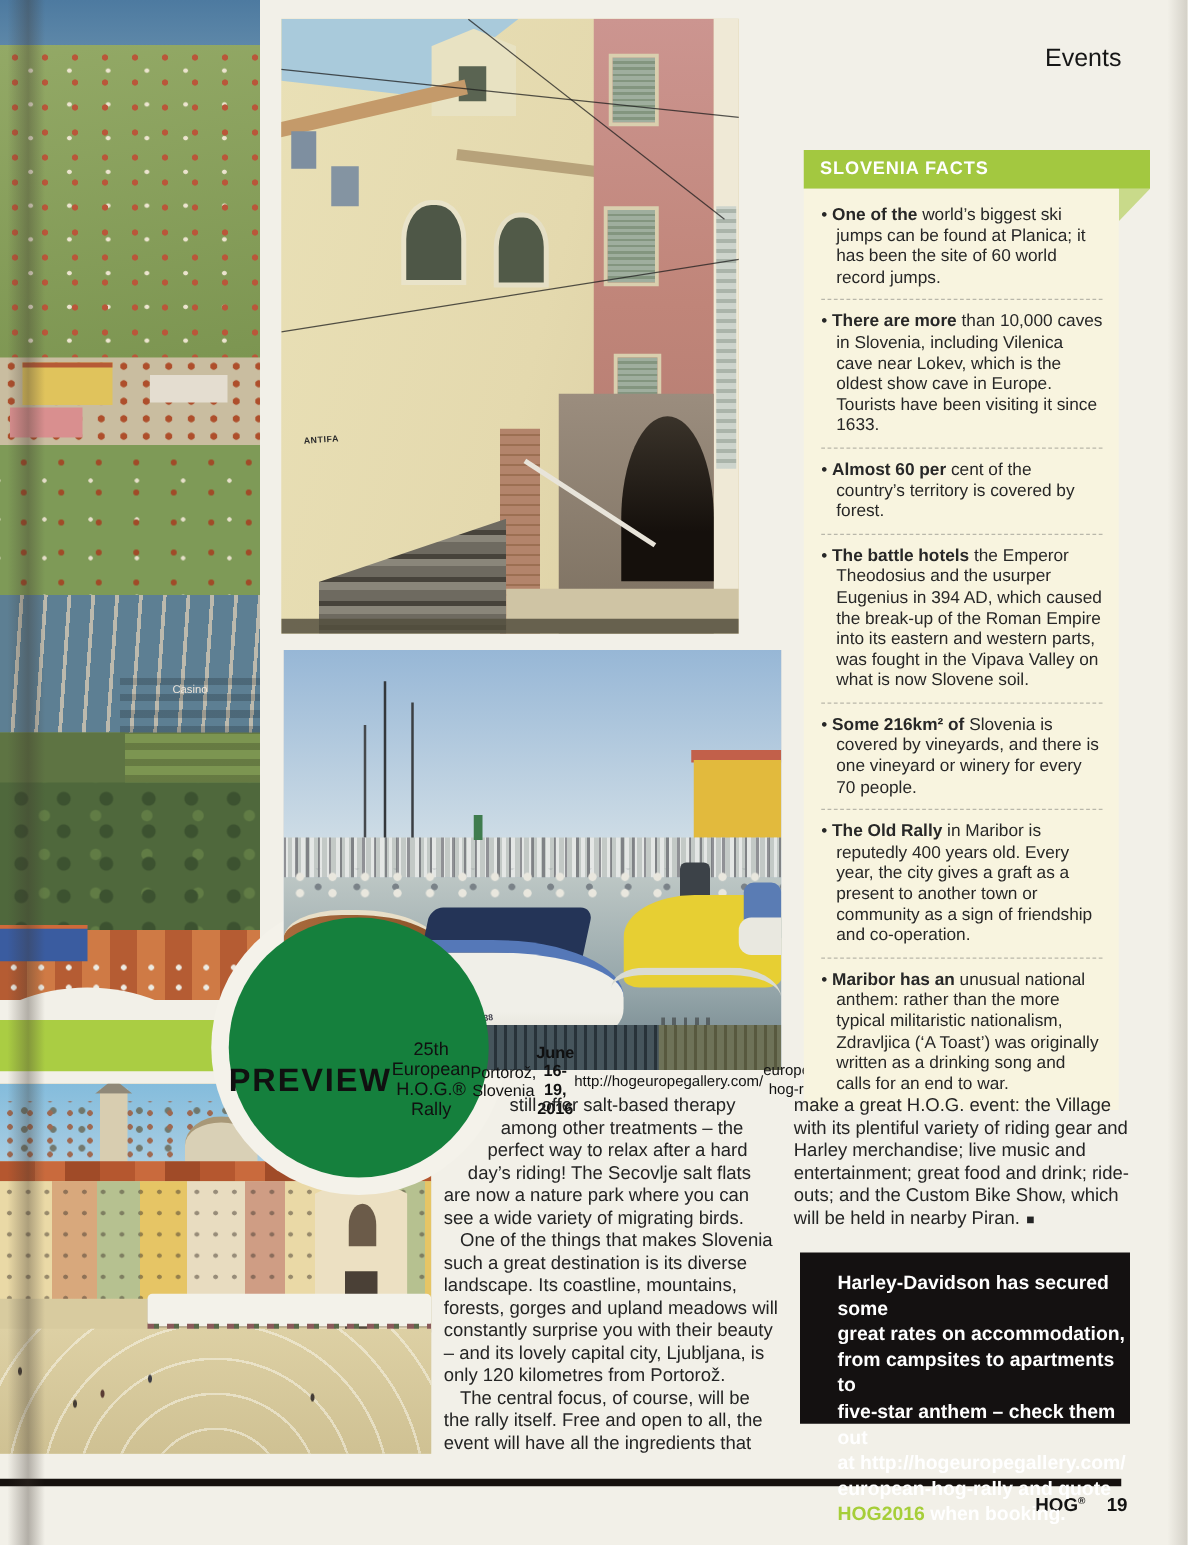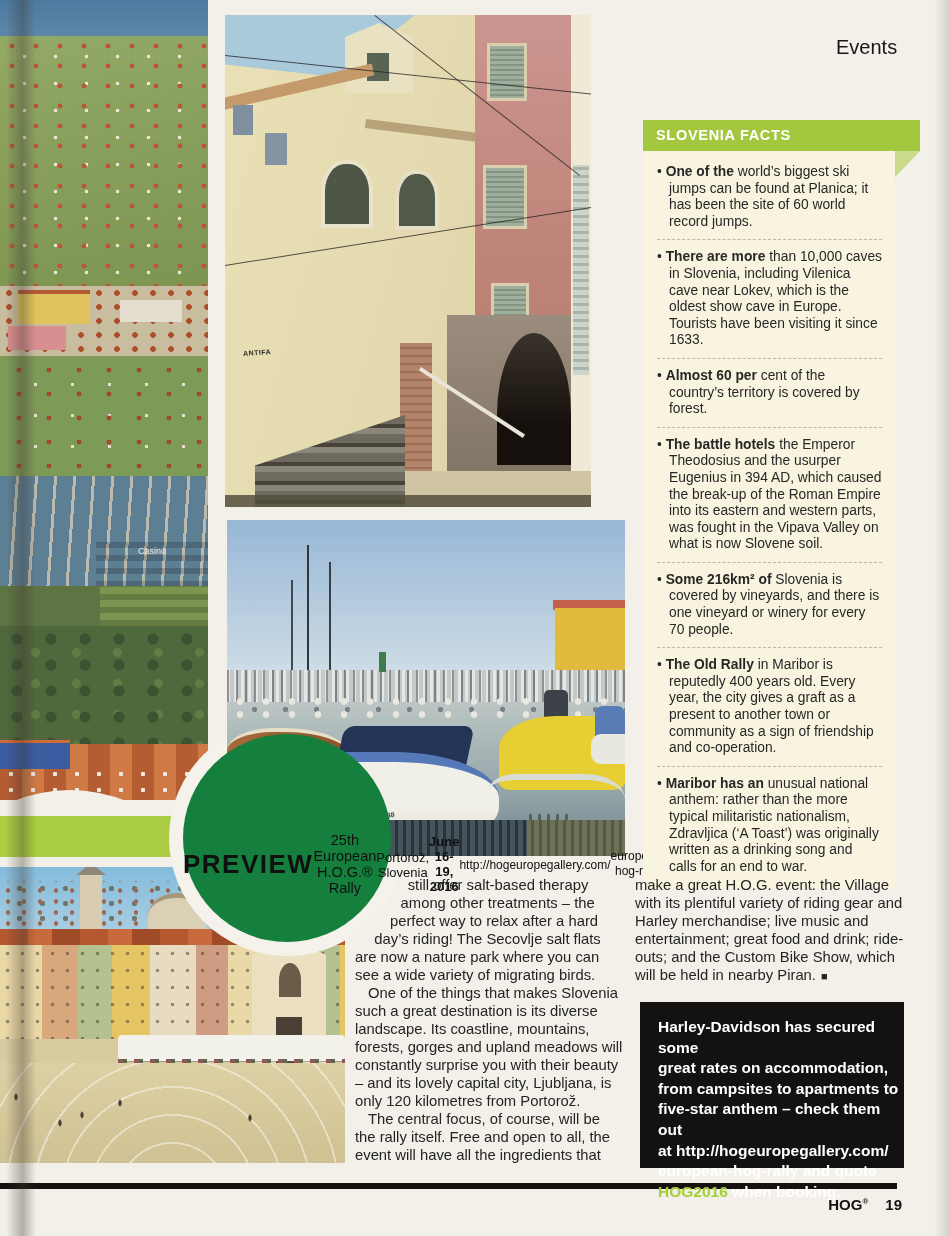--- a/index.html
+++ b/index.html
@@ -211,22 +211,22 @@
   .col{z-index:6;}
   .col1{left:355px;top:876px;width:268px;}
   .col2{left:635px;top:876px;width:272px;}
   .body-p{margin:0;font-size:14.8px;line-height:18px;color:#242424;}
   .paras p + p{text-indent:13px;}
   .circle-spacer{float:left;width:60px;height:85px;
     shape-outside:circle(124px at -66px -36px);}
   .endmark{font-size:11px;margin-left:5px;}
 
   
-  .info-box{left:640px;top:1002px;width:264px;height:166px;background:#141111;
-    padding:15px 0 0 18px;box-sizing:border-box;z-index:6;}
+  .info-box{left:640px;top:1002px;width:264px;height:137px;background:#141111;
+    padding:15px 0 0 30px;box-sizing:border-box;z-index:6;}
   .ib-line{color:#ffffff;font-weight:bold;font-size:15.5px;line-height:20.6px;}
   .ib-code{color:#a6ce39;}
 
   
   .spine{left:6px;top:0;width:30px;height:1236px;z-index:50;pointer-events:none;
     background:linear-gradient(to right,rgba(60,52,45,0) 0%,rgba(60,52,45,.35) 55%,rgba(60,52,45,0) 100%);}
   .edge-right{left:934px;top:0;width:16px;height:1236px;z-index:50;pointer-events:none;
     background:linear-gradient(to right,rgba(120,112,100,0),rgba(120,112,100,.25));}
 </style>
 </head>

